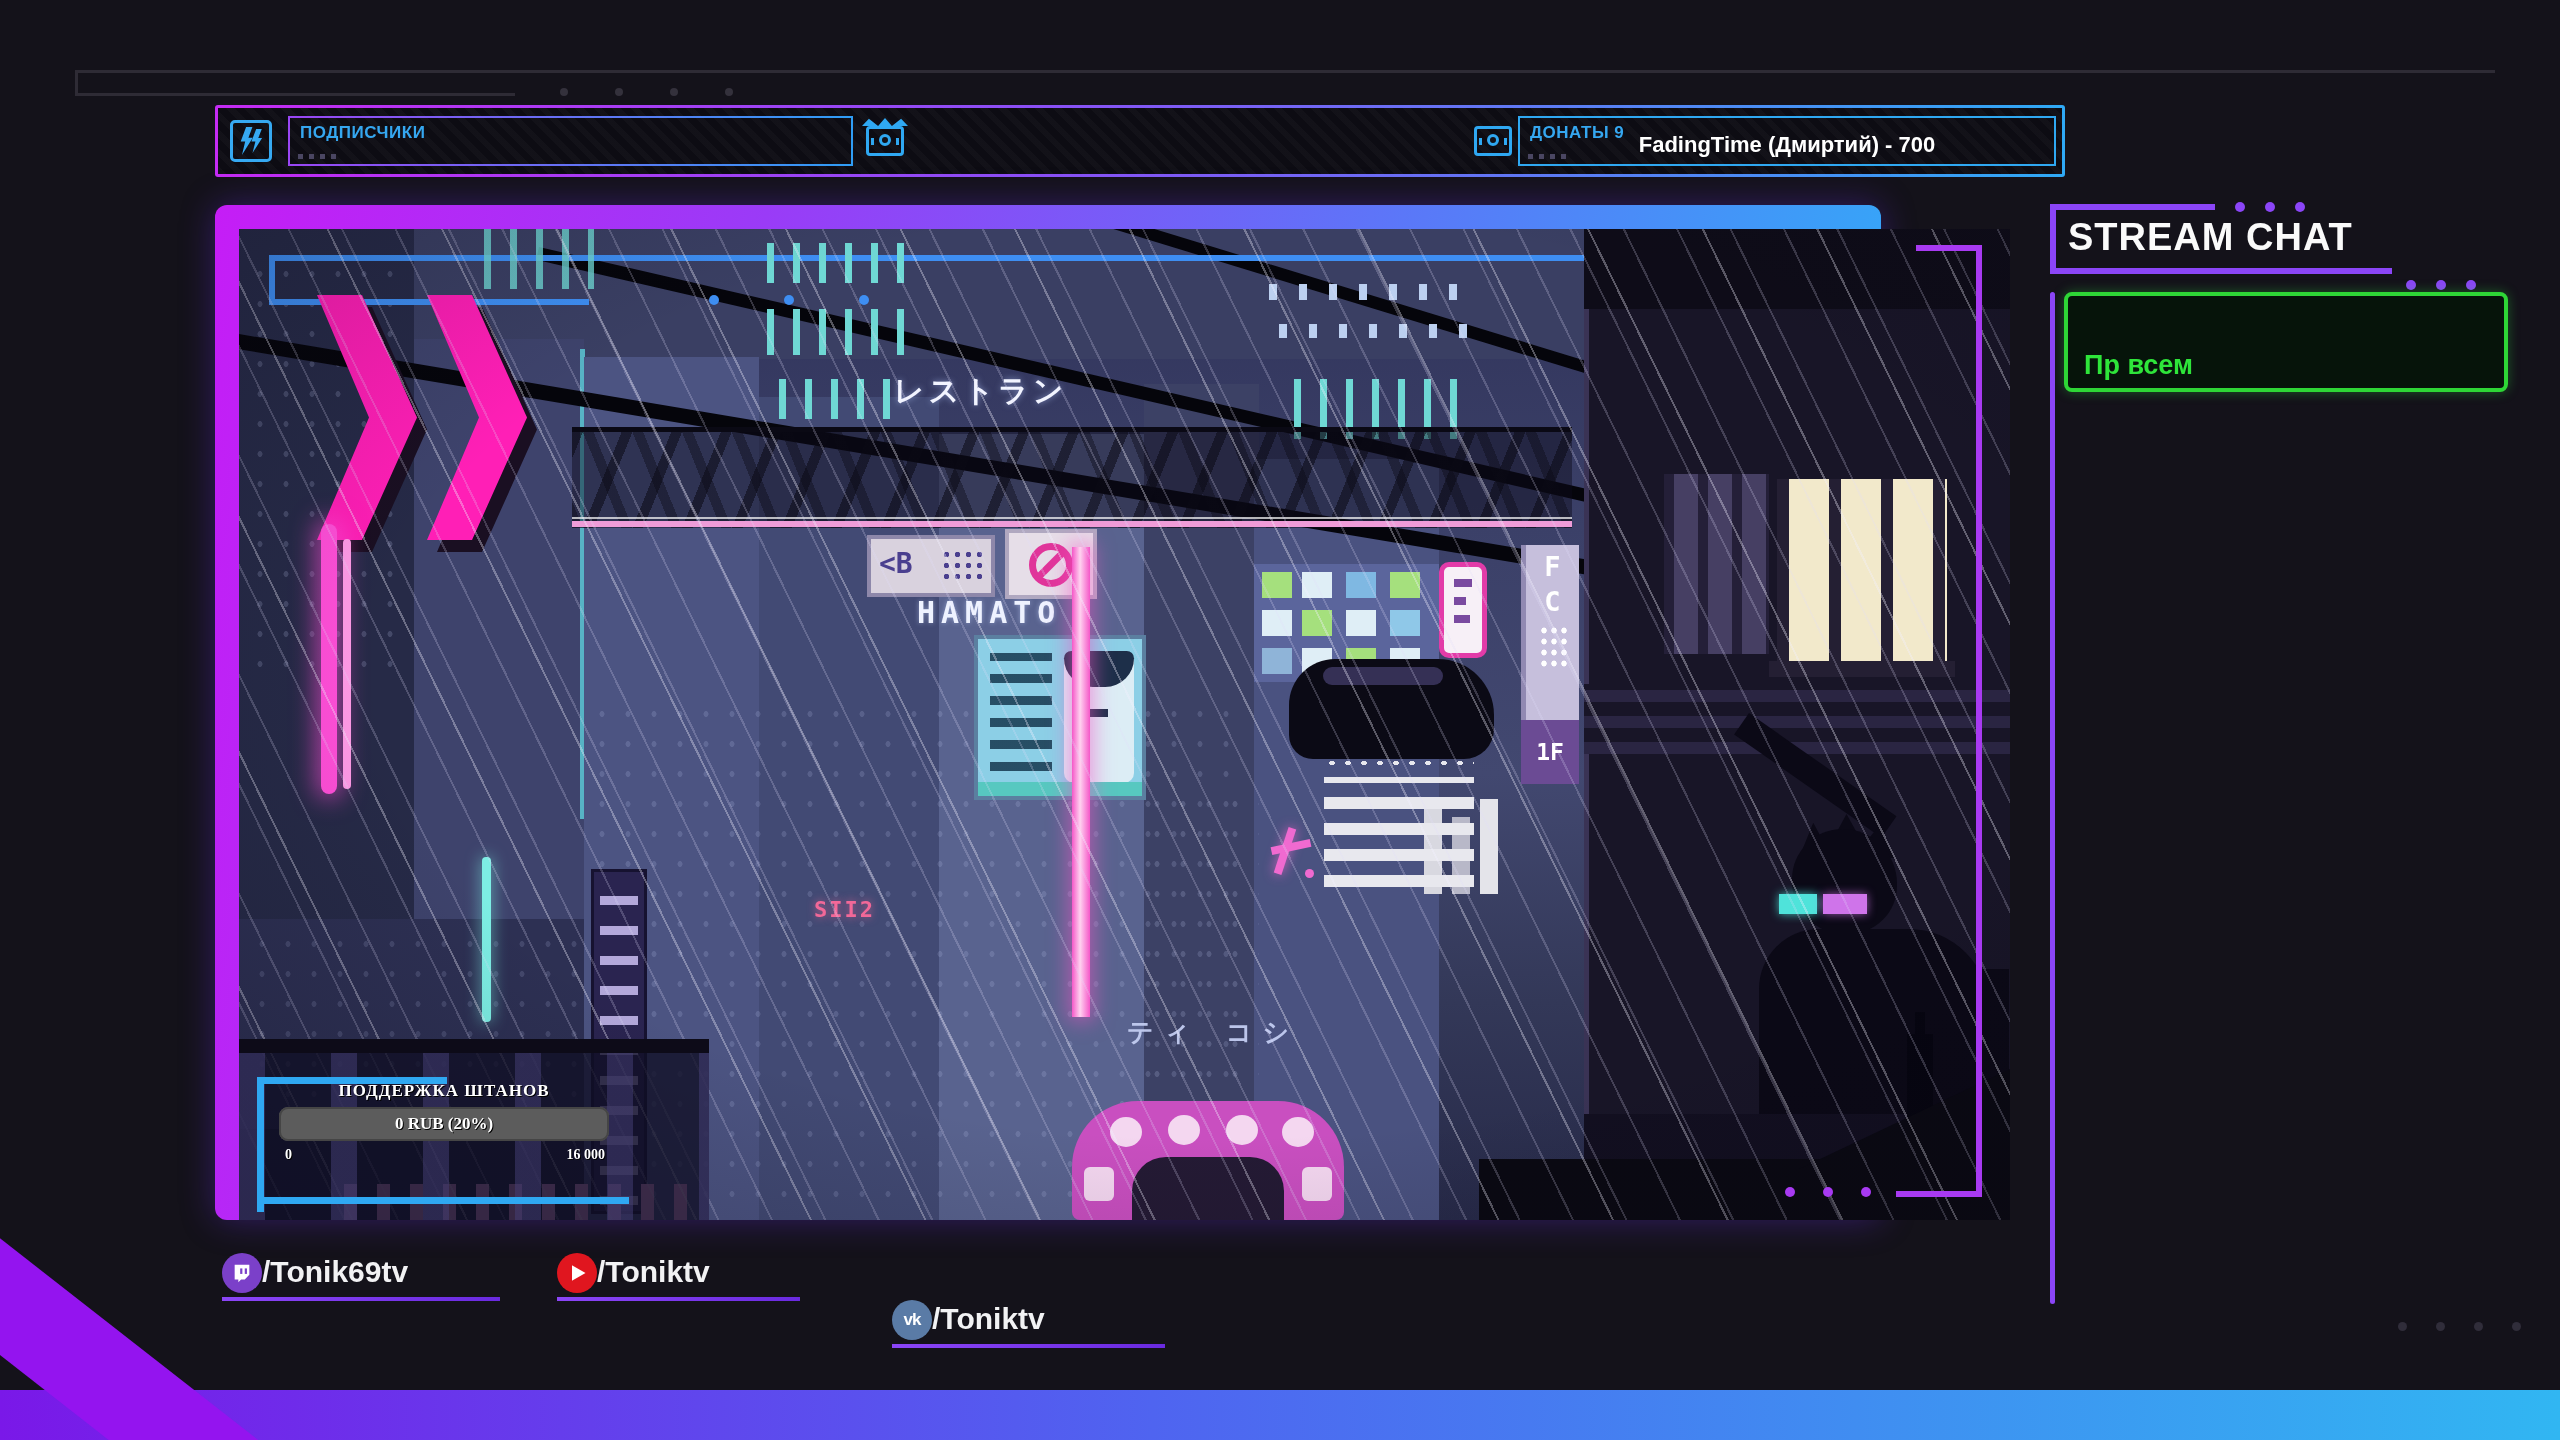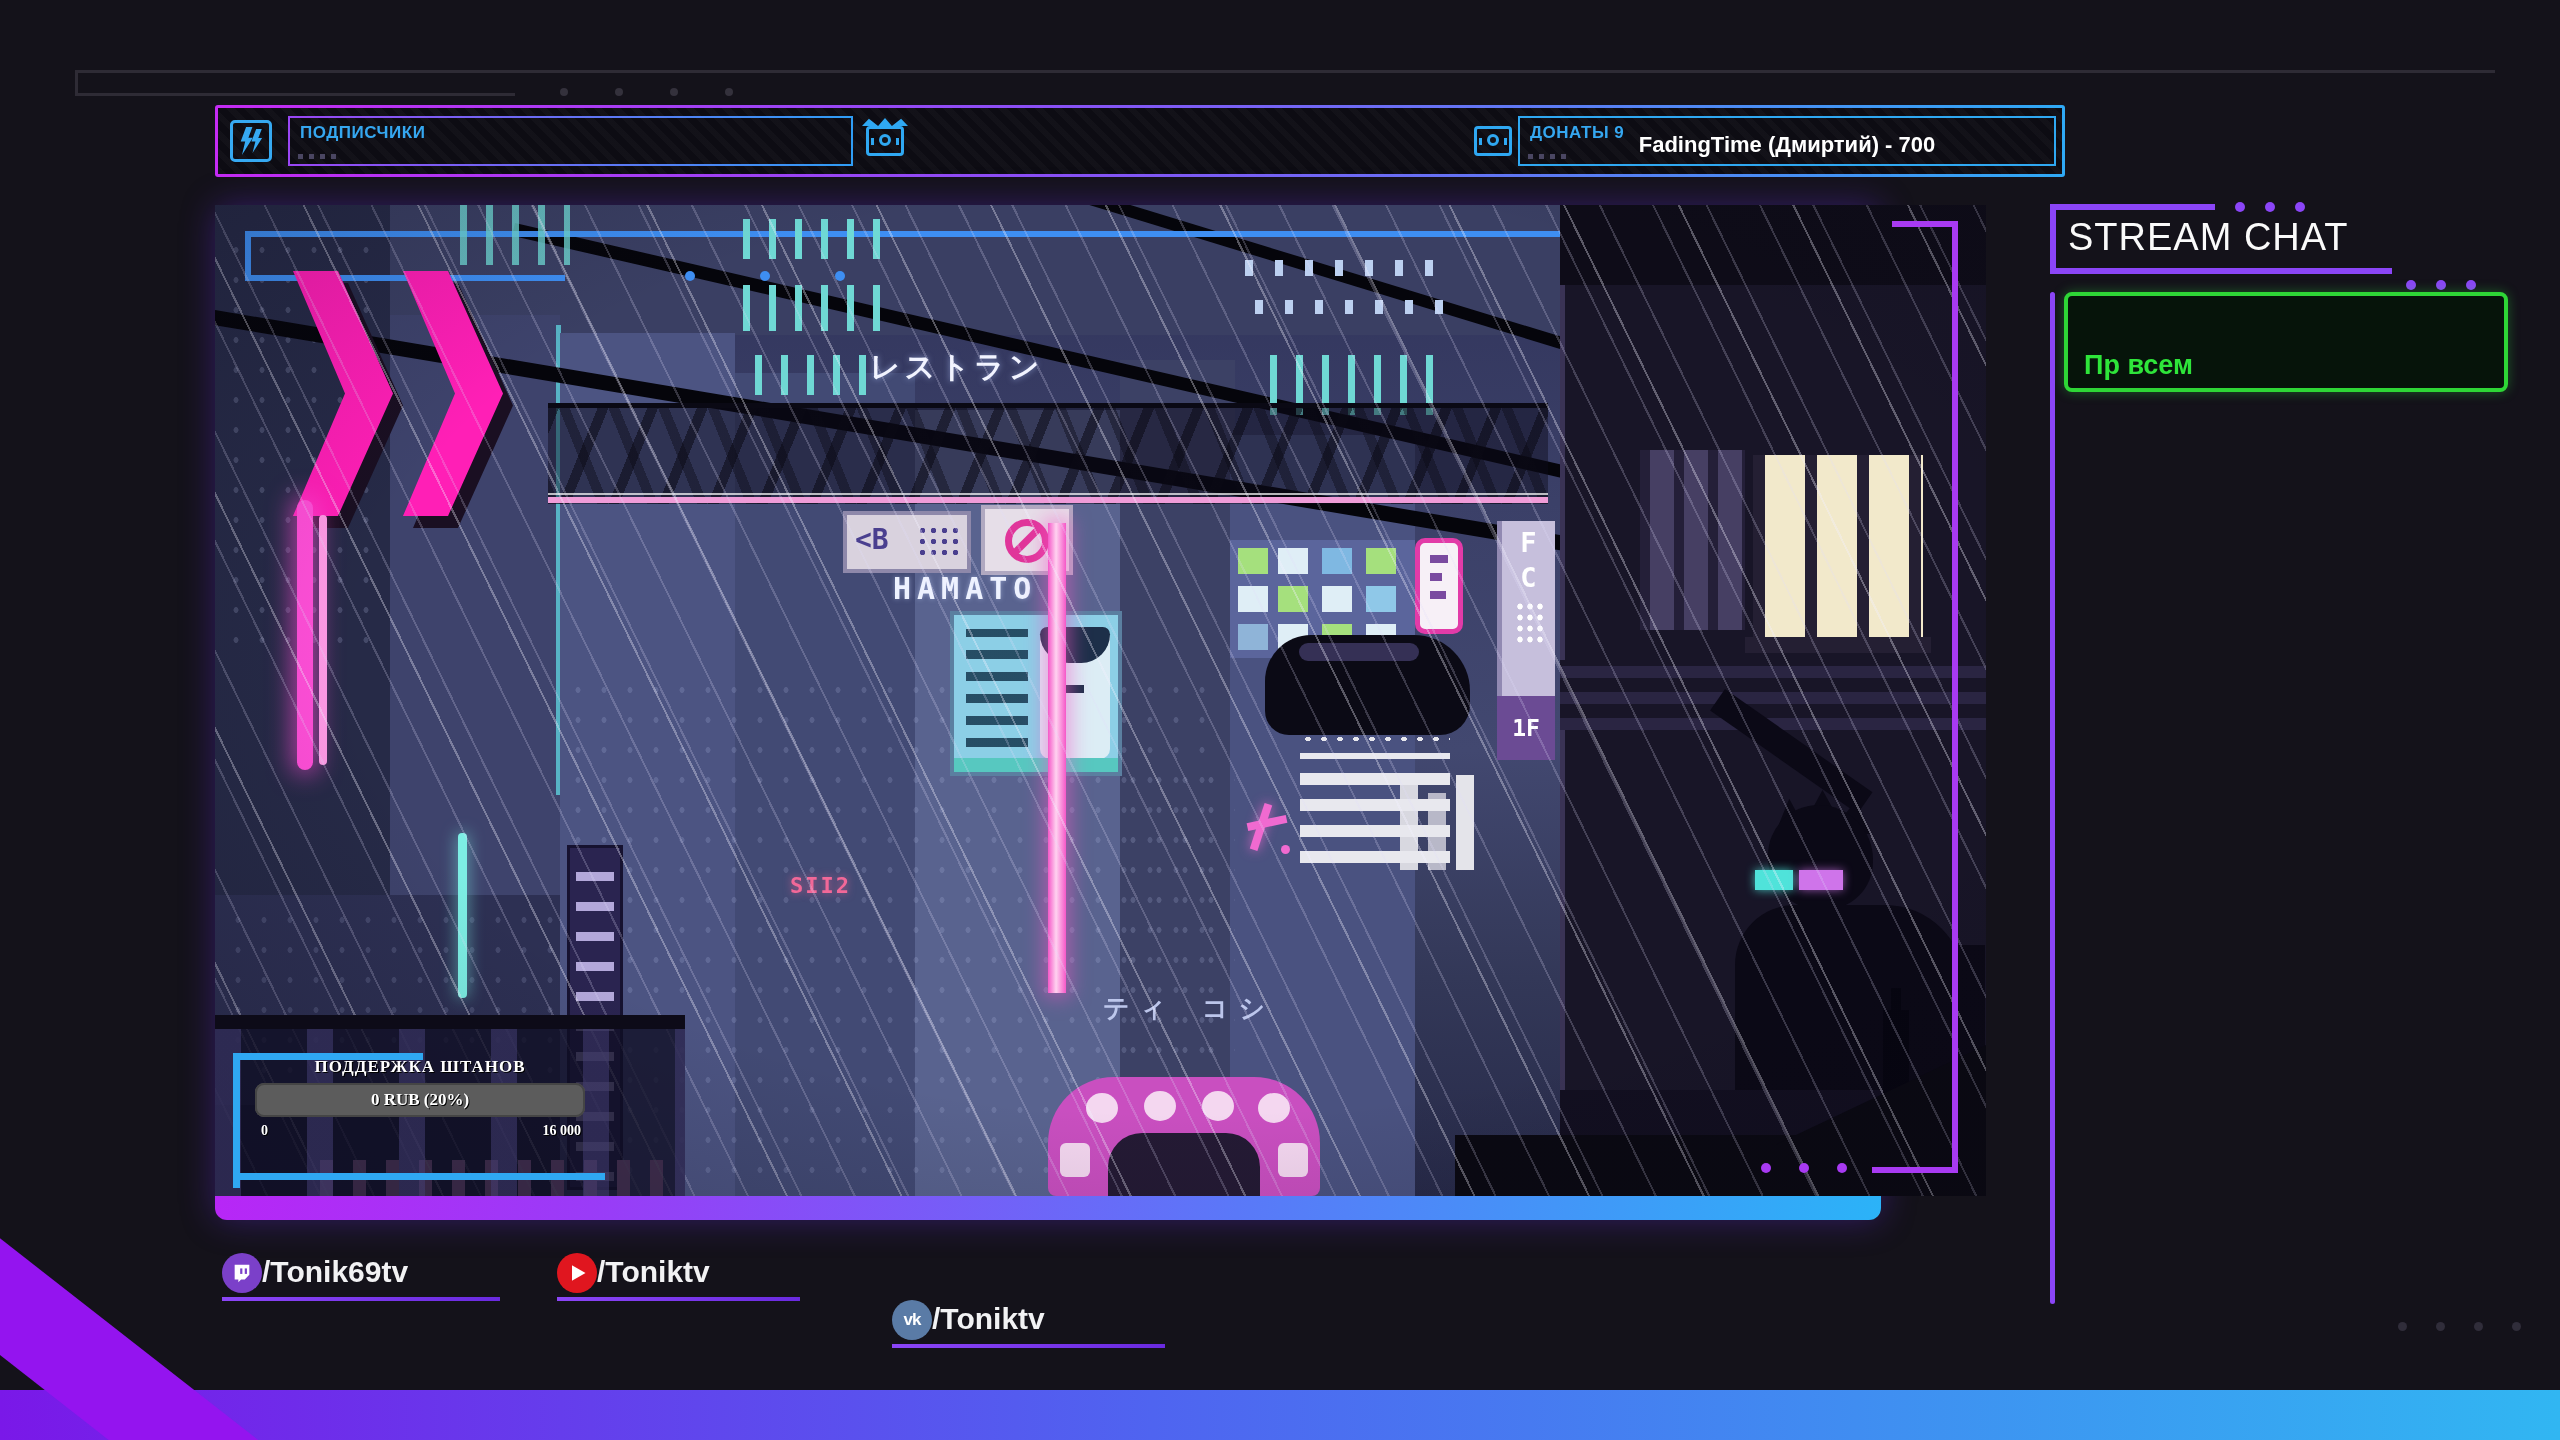--- a/index.html
+++ b/index.html
@@ -17,21 +17,21 @@
      background:linear-gradient(90deg,#c52bf4 0%,#8a50f6 45%,#2fa9f5 100%);border-radius:3px}
   .bar-inner{position:relative;width:100%;height:100%;background:#0d0c13;
      background-image:repeating-linear-gradient(45deg,rgba(255,255,255,.025) 0 6px,transparent 6px 13px)}
   .subbox{position:absolute;top:8px;height:50px;box-sizing:border-box;border:2px solid;border-image:linear-gradient(90deg,#9a46f5,#2f9df5) 1}
   .subbox-blue{border:2px solid #2fa8f2;border-image:none}
   .wlabel{position:absolute;top:5px;left:10px;color:#35a7f0;font-weight:bold;font-size:17px;letter-spacing:.5px}
   .wvalue{position:absolute;left:0;right:0;top:14px;text-align:center;color:#fff;font-weight:bold;font-size:22px}
   .wdots{position:absolute;bottom:5px;left:8px;width:40px;height:5px;
      background:repeating-linear-gradient(90deg,#4a4662 0 5px,transparent 5px 11px)}
   
-  .frame{left:215px;top:205px;width:1666px;height:1015px;box-sizing:border-box;padding:0;
+  .frame{left:215px;top:205px;width:1666px;height:1015px;box-sizing:border-box;padding:24px;
      background:linear-gradient(100deg,#c51df6 0%,#9a3bf7 30%,#5a78f8 65%,#2bb3f8 100%);
      border-radius:12px;box-shadow:0 0 34px rgba(110,50,240,.35)}
   .scene{position:relative;width:1771px;height:991px;overflow:hidden;
      background:linear-gradient(180deg,#30335a 0%,#3b4068 30%,#424870 55%,#333858 78%,#272a49 100%)}
   .ticks-teal{background:repeating-linear-gradient(90deg,#6fd8d4 0 7px,transparent 7px 26px)}
   .ticks-light{background:repeating-linear-gradient(90deg,#bcd0f0 0 8px,transparent 8px 30px)}
   .windots{background-image:radial-gradient(rgba(195,205,245,.38) 2.2px,transparent 2.8px);background-size:26px 30px}
   
   .chat-line{background:#8b45f7}
   .gdot{width:10px;height:10px;border-radius:50%;background:#8b45f7;position:absolute}
@@ -283,21 +283,21 @@
 <div>
   <div class="ab" style="left:2050px;top:204px;width:165px;height:6px;background:#8b45f7"></div>
   <div class="ab" style="left:2050px;top:204px;width:6px;height:70px;background:#8b45f7"></div>
   <div class="ab" style="left:2050px;top:268px;width:342px;height:6px;background:#8b45f7"></div>
   <div class="gdot" style="left:2235px;top:202px"></div>
   <div class="gdot" style="left:2265px;top:202px"></div>
   <div class="gdot" style="left:2295px;top:202px"></div>
   <div class="gdot" style="left:2406px;top:280px"></div>
   <div class="gdot" style="left:2436px;top:280px"></div>
   <div class="gdot" style="left:2466px;top:280px"></div>
-  <div class="ab" style="left:2068px;top:216px;font-size:38px;font-weight:400;color:#fafafa;letter-spacing:1px">STREAM CHAT</div>
+  <div class="ab" style="left:2068px;top:216px;font-size:38px;font-weight:700;color:#fafafa;letter-spacing:1px">STREAM CHAT</div>
   <div class="ab chat-line" style="left:2050px;top:292px;width:5px;height:1012px;border-radius:3px"></div>
 
   <div class="ab" style="left:2064px;top:292px;width:444px;height:100px;box-sizing:border-box;border:4px solid #2ed636;border-radius:8px;background:#06140a;box-shadow:0 0 12px rgba(46,224,60,.35)">
     <div class="ab" style="left:16px;top:54px;font-size:27px;font-weight:bold;color:#2ee53a">Пр всем</div>
   </div>
 </div>
 
 <div class="ab" style="left:222px;top:1253px;width:280px;height:48px">
   <div class="soc-circle" style="background:#7b40c9">
     <svg width="22" height="22" viewBox="0 0 24 24">

